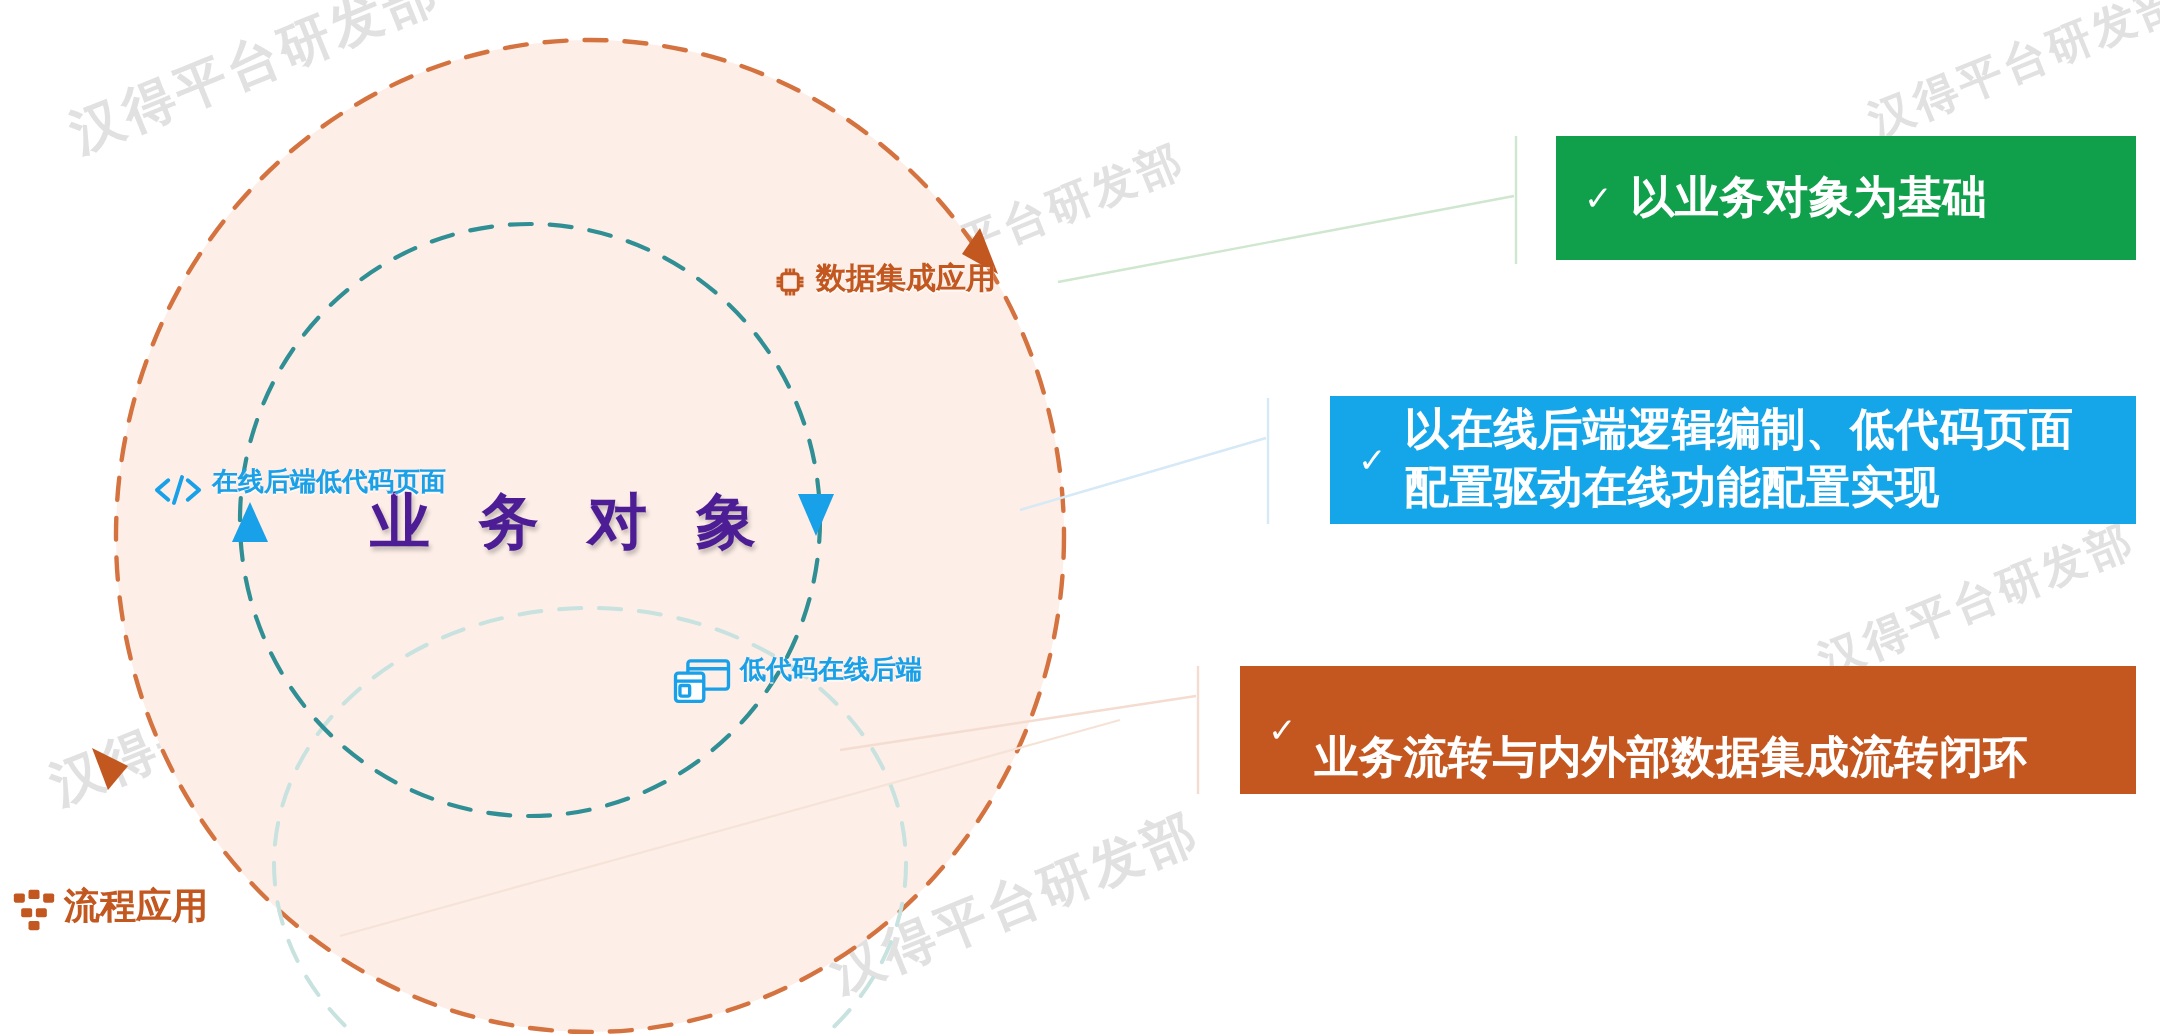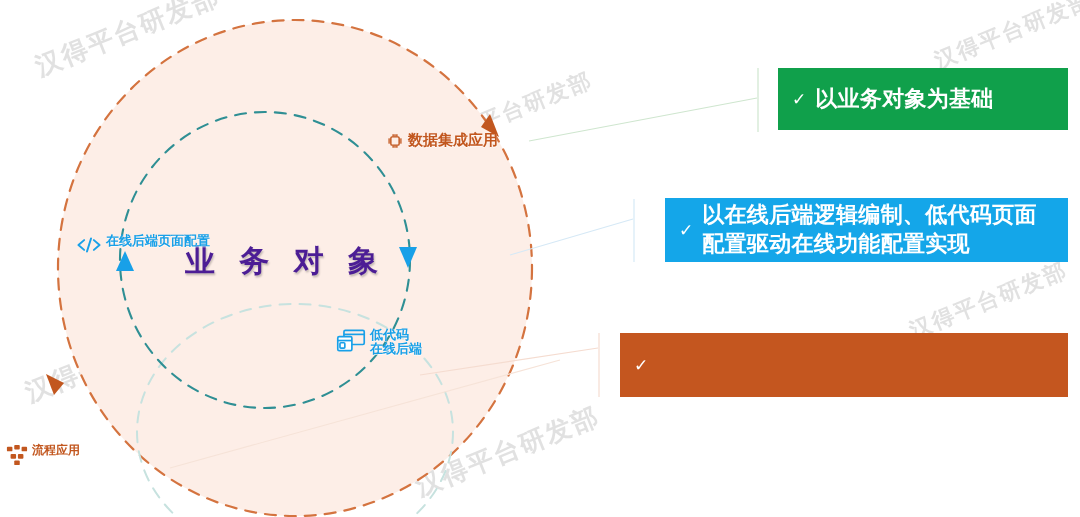--- a/index.html
+++ b/index.html
@@ -36,21 +36,21 @@
   .node-data{left:386px;top:88px;}
   .node-data .nlabel{color:#c2571f;font-size:15px;text-shadow:0 1px 0 rgba(255,255,255,.7);}
 
   .node-backend{left:76px;top:190px;}
   .node-backend .nlabel{color:#18a0e8;font-size:13px;text-shadow:0 1px 0 rgba(255,255,255,.65);}
 
   .node-lowcode{left:336px;top:284px;}
   .node-lowcode .nlabel{color:#18a0e8;font-size:13px;text-shadow:0 1px 0 rgba(255,255,255,.65);}
 
   .node-process{left:6px;top:400px;}
-  .node-process .nlabel{color:#c2571f;font-size:12px;text-shadow:0 1px 0 rgba(255,255,255,.7);}
+  .node-process .nlabel{color:#c2571f;font-size:18px;text-shadow:0 1px 0 rgba(255,255,255,.7);}
 
   
   #center-title{
     position:absolute;left:185px;top:241px;
     font-size:30px;font-weight:700;letter-spacing:8px;
     color:#4c1d95;
     text-shadow:1px 2px 2px rgba(0,0,0,.22);
     white-space:nowrap;
   }
 
@@ -139,35 +139,35 @@
   <div class="node node-backend">
     <span style="display:inline-block;">
       <svg width="26" height="22" viewBox="0 0 32 24" fill="none" stroke="#18a0e8" stroke-width="2.4" stroke-linecap="round" stroke-linejoin="round">
         <path d="M10 6 L3 12 L10 18"></path>
         <path d="M22 6 L29 12 L22 18"></path>
         <path d="M18.5 4 L13.5 20"></path>
       </svg>
     </span>
     <span style="display:flex;flex-direction:row;">
       <span class="nlabel">在线后端</span>
-      <span class="nlabel">页面配置</span>
+      <span class="nlabel">低代码页面</span>
     </span>
   </div>
 
   <div class="node node-lowcode">
     <span style="display:inline-block;">
       <svg width="30" height="26" viewBox="0 0 34 28" fill="none" stroke="#18a0e8" stroke-width="1.9">
         <rect x="9" y="2" width="23" height="16" rx="1.6"></rect>
         <path d="M9 6.5 H32"></path>
         <rect x="2" y="9" width="16" height="16" rx="1.6" fill="#ffffff"></rect>
         <path d="M2 13.5 H18"></path>
         <rect x="4.5" y="16" width="5.5" height="6" rx="1"></rect>
       </svg>
     </span>
-    <span style="display:flex;flex-direction:column;">
+    <span style="display:flex;">
       <span class="nlabel">低代码</span>
       <span class="nlabel">在线后端</span>
     </span>
   </div>
 
   <div class="node node-process">
     <span style="display:inline-block;">
       <svg width="22" height="22" viewBox="0 0 24 24" fill="#c2571f">
         <rect x="1" y="3" width="6" height="5" rx="1"></rect>
         <rect x="9" y="1" width="6" height="5" rx="1"></rect>
@@ -192,16 +192,17 @@
     <span class="ctext">
       <span>以在线后端逻辑编制、低代码页面</span><br>
       <span>配置驱动在线功能配置实现</span>
     </span>
   </div>
 
   <div class="callout" id="callout-orange">
     <span class="tick">✓</span>
     <span class="ctext">
       <br>
+      <span>业务流转与内外部数据集成流转闭环</span>
     </span>
   </div>
 
 </div>
 
 </body></html>

